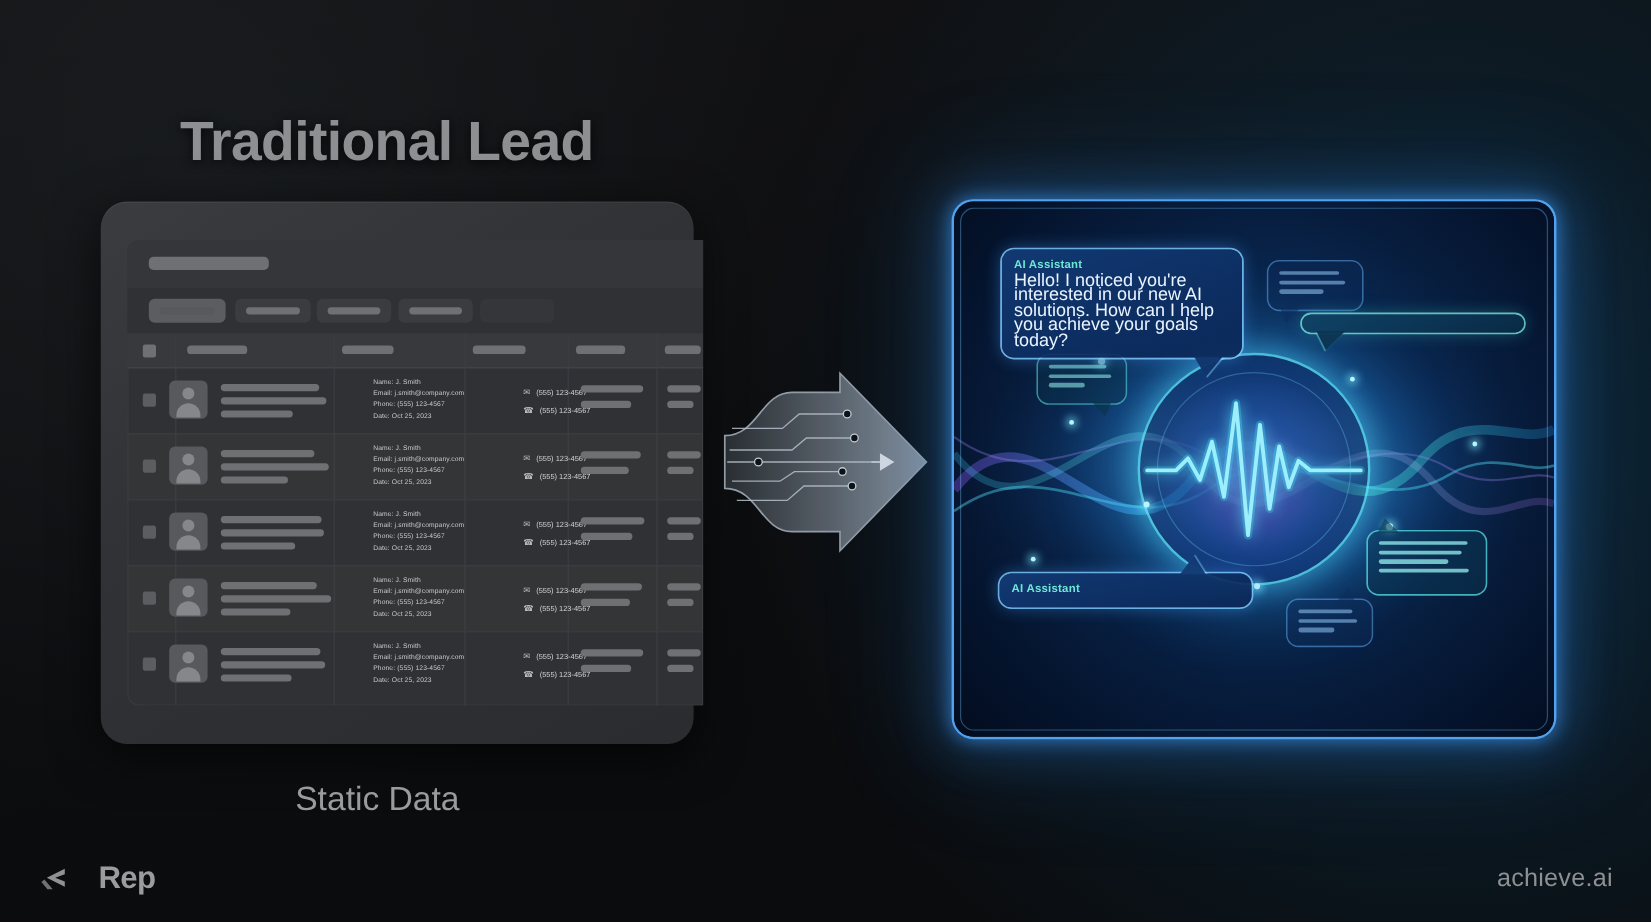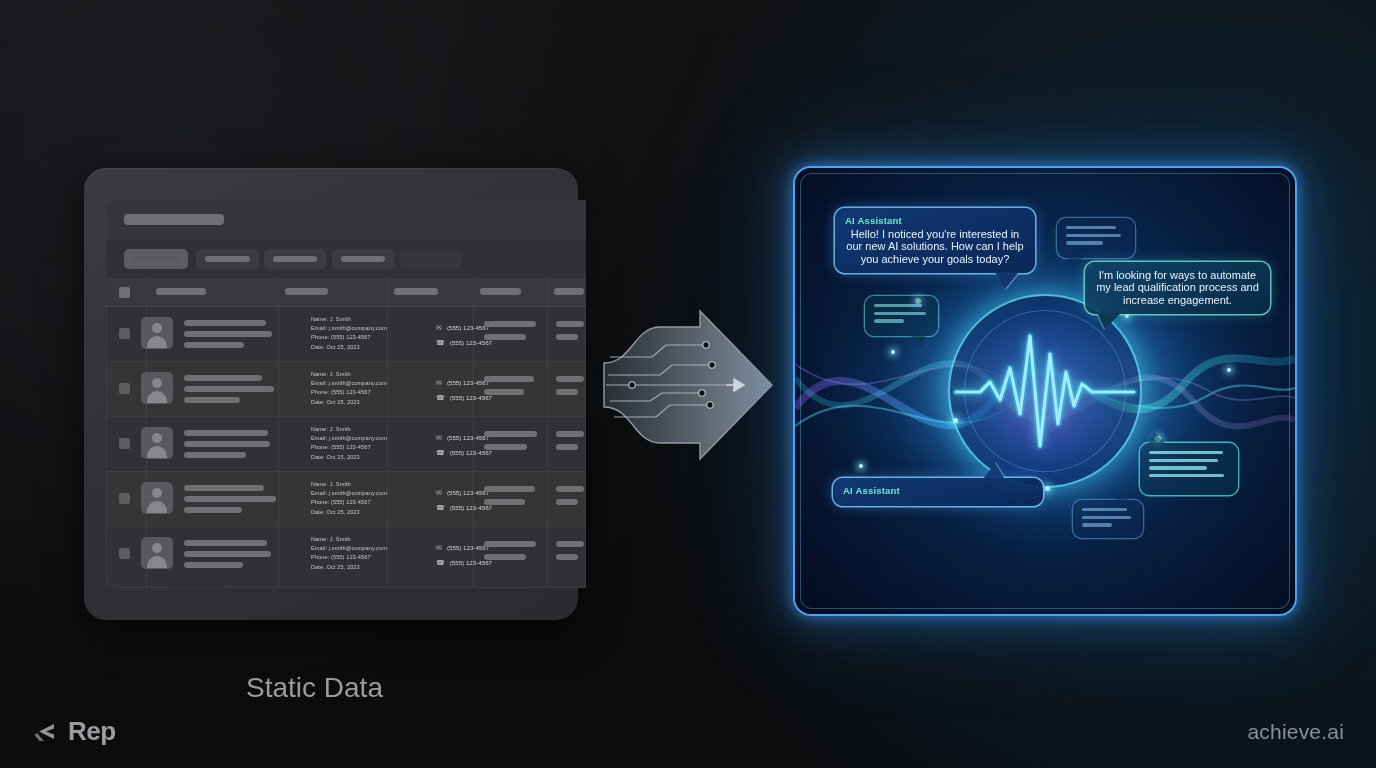--- a/index.html
+++ b/index.html
@@ -23,21 +23,21 @@
     left:150px;top:90px;font-size:46px;color:#8d8f92;
     text-shadow:0 2px 10px rgba(0,0,0,0.8);
   }
   #title-right{
     left:890px;top:90px;font-size:46px;color:#f6eedd;
     text-shadow:0 0 22px rgba(120,190,230,0.45),0 2px 10px rgba(0,0,0,0.7);
   }
 
   
   .caption{position:absolute;font-size:28px;white-space:nowrap;}
-  #caption-left{left:246px;top:672px;color:#9a9b9e;}
+  #caption-left{left:246px;top:650px;color:#9a9b9e;}
   #caption-right{
     left:896px;top:650px;font-weight:500;
     background:linear-gradient(90deg,#4f9ce8 0%,#57bcd6 48%,#7fdcc4 100%);
     -webkit-background-clip:text;background-clip:text;color:transparent;
     -webkit-text-fill-color:transparent;
   }
 
   
   #tablet{
     position:absolute;left:84px;top:168px;width:494px;height:452px;
@@ -146,21 +146,21 @@
   
   .bubble{
     position:absolute;border-radius:10px;z-index:5;
     background:linear-gradient(160deg, rgba(18,60,120,0.92), rgba(10,38,86,0.92));
     box-shadow:0 0 0 1.5px rgba(130,205,255,0.8), 0 0 14px rgba(70,160,255,0.45);
     padding:7px 10px 8px 10px;box-sizing:border-box;
   }
   .bubble .who{
     color:#6fe6d6;font-size:9.5px;font-weight:bold;margin-bottom:2px;letter-spacing:0.2px;
   }
-  .bubble .msg{color:#eaf4ff;font-size:11px;line-height:12.4px;text-align:center;}
+  .bubble .msg{color:#eaf4ff;font-size:15px;line-height:12.4px;}
   .bubble .tail{
     position:absolute;width:0;height:0;
   }
   #bubble-ai-1{left:40px;top:40px;width:200px;}
   #bubble-ai-1 .tail{
     left:160px;bottom:-16px;
     border-left:10px solid transparent;border-right:14px solid transparent;
     border-top:17px solid rgba(14,50,104,0.95);
     filter:drop-shadow(1px 1px 0 rgba(130,205,255,0.55));
   }
@@ -200,30 +200,31 @@
   #ghost-1{left:262px;top:50px;width:78px;height:40px;}
   #ghost-1 .tail{left:10px;bottom:-11px;border-left:5px solid transparent;border-right:11px solid transparent;border-top:12px solid rgba(12,46,92,0.55);}
   #ghost-2{left:70px;top:128px;width:73px;height:40px;}
   #ghost-2 .tail{right:12px;bottom:-11px;border-right:5px solid transparent;border-left:11px solid transparent;border-top:12px solid rgba(10,52,74,0.6);}
   #ghost-3{left:345px;top:275px;width:98px;height:52px;}
   #ghost-3 .tail{left:8px;top:-11px;border-left:6px solid transparent;border-right:12px solid transparent;border-bottom:12px solid rgba(10,58,84,0.6);}
   #ghost-4{left:278px;top:332px;width:70px;height:38px;}
   #ghost-4 .tail{right:14px;top:-10px;border-right:5px solid transparent;border-left:10px solid transparent;border-bottom:11px solid rgba(12,46,92,0.55);}
 
   
-  #logo{position:absolute;left:32px;top:716px;display:flex;align-items:center;gap:10px;}
+  #logo{position:absolute;left:32px;top:716px;display:flex;align-items:center;gap:24px;}
   #logo .mark{width:26px;height:26px;}
   #logo .word{font-size:26px;font-weight:bold;color:#9a9c9f;letter-spacing:-0.5px;}
   #site{position:absolute;right:32px;top:720px;font-size:21px;color:#8e9093;letter-spacing:0.2px;}
 </style>
 </head>
 <body>
 
 <div class="stage">
 
+  <div class="title" id="title-left">Traditional Lead</div>
 
   <div id="tablet">
     <div id="tablet-screen">
 
       <div id="app-topbar">
         <span class="sk light"></span>
       </div>
 
       <div id="app-tabs">
         <div class="tab-chip active" style="left:18px;width:64px;">
@@ -518,21 +519,20 @@
       <span class="tail"></span>
     </div>
 
     <div class="bubble" id="bubble-ai-1">
       <div class="who">AI Assistant</div>
       <div class="msg">Hello! I noticed you're interested in our new AI solutions. How can I help you achieve your goals today?</div>
       <span class="tail"></span>
     </div>
 
     <div class="bubble" id="bubble-user-1">
-      <div class="msg">I'm looking for ways to automate my lead qualification process and increase engagement.</div>
       <span class="tail"></span>
     </div>
 
     <div class="bubble" id="bubble-ai-2">
       <div class="who">AI Assistant</div>
       <span class="tail"></span>
     </div>
   </div>
 
   <div class="caption" id="caption-left">Static Data</div>

